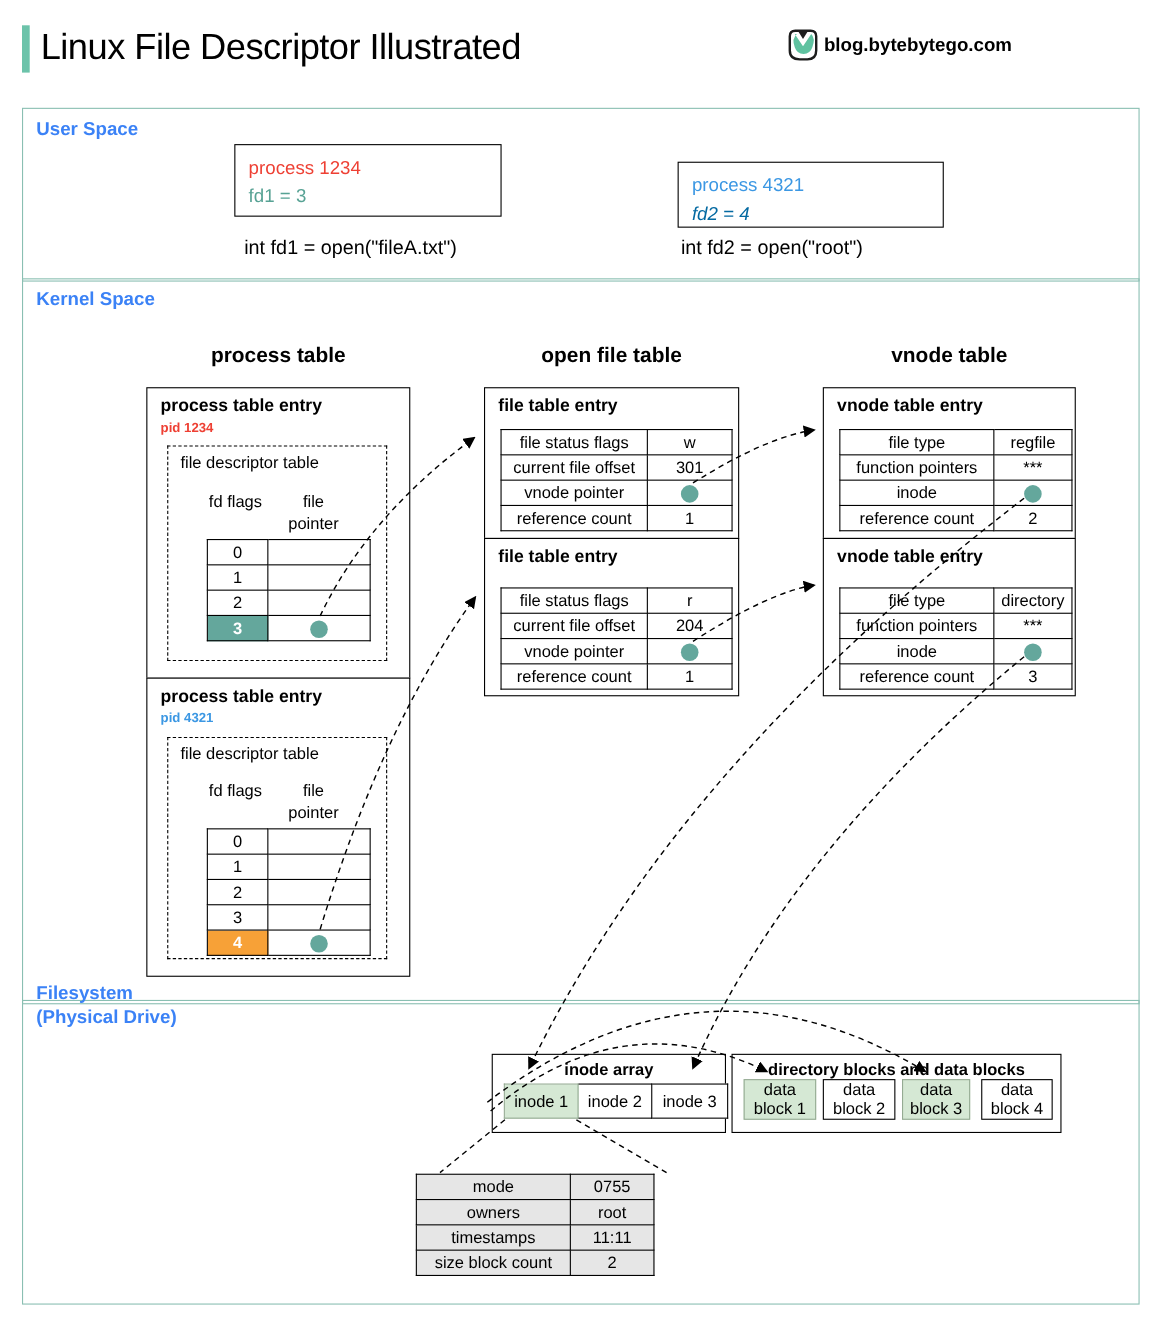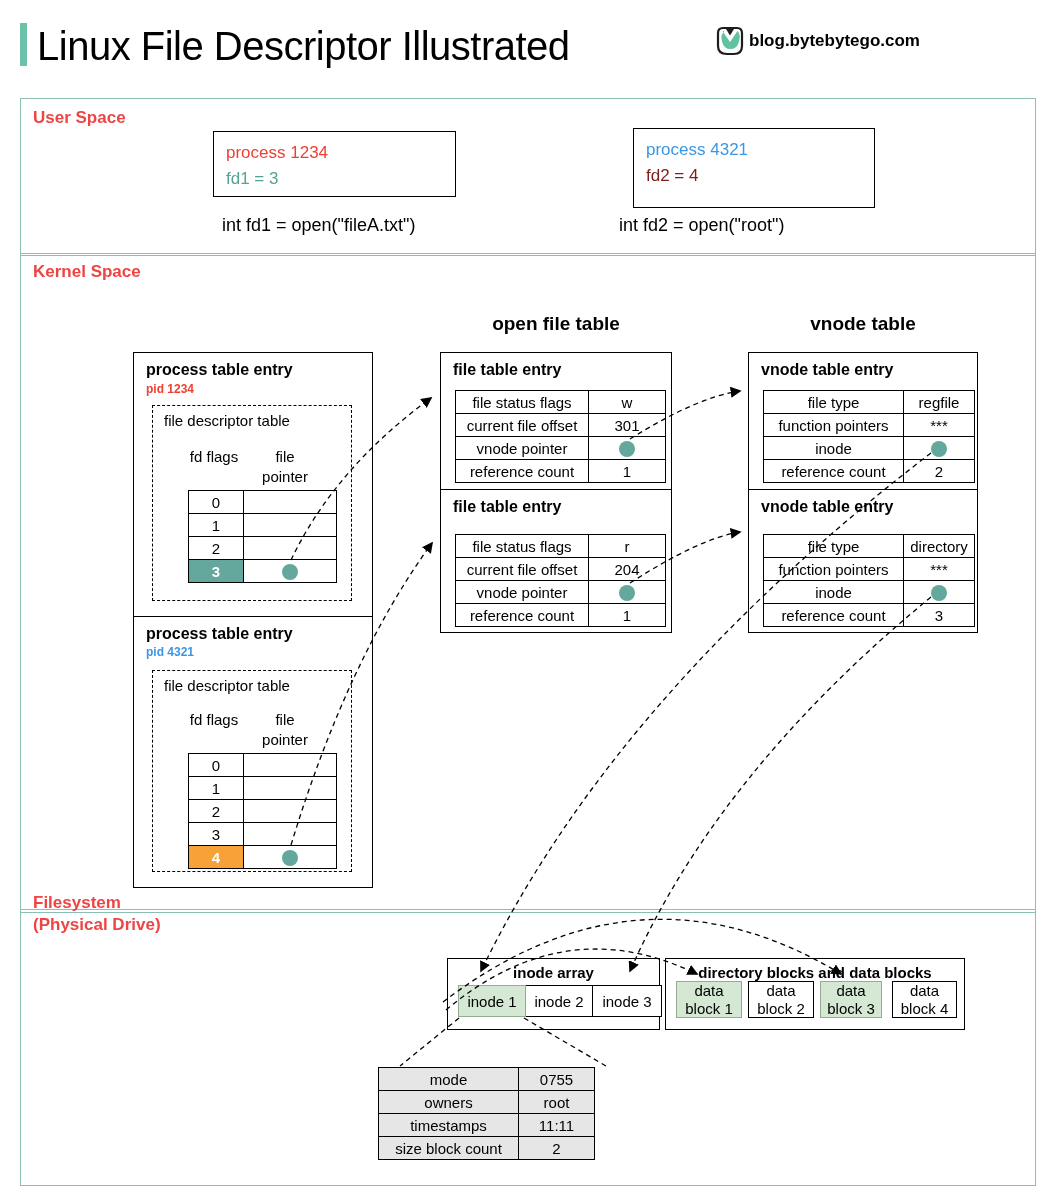--- a/index.html
+++ b/index.html
@@ -1,30 +1,30 @@
 <!DOCTYPE html>
 <html><head>
 <meta charset="utf-8">
 <style>
   html,body{margin:0;padding:0;background:#fff;}
   .page{position:relative;width:1057px;height:1200px;background:#ffffff;
         font-family:"Liberation Sans",sans-serif;color:#000;overflow:hidden;}
   
   .accent-bar{position:absolute;left:20px;top:23px;width:7px;height:43px;background:#6cc3aa;}
-  .main-title{position:absolute;left:37px;top:24px;font-size:40px;font-weight:500;letter-spacing:-0.5px;}
+  .main-title{position:absolute;left:37px;top:24px;font-size:33px;font-weight:500;letter-spacing:-0.5px;}
   .brand{position:absolute;left:749px;top:31px;font-size:17px;font-weight:bold;}
   .logo{position:absolute;left:716px;top:26px;}
   
   .section{position:absolute;border:1.6px solid #8abfb2;background:transparent;}
-  .sec-label{position:absolute;font-weight:bold;font-size:17px;color:#ef4444;line-height:1.3;}
+  .sec-label{position:absolute;font-weight:bold;font-size:17px;color:#3b82f6;line-height:1.3;}
   
   .bbox{position:absolute;border:1.6px solid #000;background:#fff;box-sizing:border-box;}
   .btitle{font-weight:bold;font-size:16px;line-height:1.3;padding:7px 0 0 12px;}
   .pid{font-weight:bold;font-size:12px;padding:1px 0 0 12px;}
-  .red{color:#ee4034;} .blue{color:#3b97e3;} .orangetx{color:#7f1d1d;} .tealtx{color:#57a294;}
+  .red{color:#ee4034;} .blue{color:#3b97e3;} .orangetx{color:#0369a1;font-style:italic;} .tealtx{color:#57a294;}
   .coltitle{position:absolute;font-weight:bold;font-size:19px;text-align:center;}
   .dashedbox{position:absolute;border:1.3px dashed #000;box-sizing:border-box;}
   .smalllabel{position:absolute;font-size:15px;}
   .colhead{position:absolute;font-size:15px;text-align:center;line-height:1.35;}
   
   table.kv{position:absolute;border-collapse:collapse;font-size:15px;background:#fff;}
   table.kv td{border:1.2px solid #000;height:22px;text-align:center;padding:0 2px;}
   table.kv.gray td{background:#e6e6e6;}
   td.hl-teal{background:#64a79c;color:#fff;font-weight:bold;}
   td.hl-orange{background:#f7a137;color:#fff;font-weight:bold;}
@@ -68,26 +68,27 @@
     <span>Filesystem</span><br>
     <span>(Physical Drive)</span>
   </div>
 
   <div class="procbox" style="left:213px;top:131px;width:243px;height:66px;">
     <div class="red">process 1234</div>
     <div class="tealtx">fd1 = 3</div>
   </div>
   <div class="codeline" style="left:222px;top:215px;">int fd1 = open("fileA.txt")</div>
 
-  <div class="procbox" style="left:616px;top:128px;width:242px;height:80px;margin-left:17px;">
+  <div class="procbox" style="left:616px;top:147px;width:242px;height:60px;">
     <div class="blue">process 4321</div>
     <div class="orangetx">fd2 = 4</div>
   </div>
   <div class="codeline" style="left:619px;top:215px;">int fd2 = open("root")</div>
 
+  <div class="coltitle" style="left:133px;top:313px;width:240px;">process table</div>
   <div class="coltitle" style="left:440px;top:313px;width:232px;">open file table</div>
   <div class="coltitle" style="left:748px;top:313px;width:230px;">vnode table</div>
 
   <div class="bbox" style="left:133px;top:352px;width:240px;height:265px;">
     <div class="btitle">process table entry</div>
     <div class="pid red">pid 1234</div>
   </div>
   <div class="dashedbox" style="left:152px;top:405px;width:200px;height:196px;"></div>
   <div class="smalllabel" style="left:164px;top:412px;">file descriptor table</div>
   <div class="colhead" style="left:186px;top:447px;width:56px;">fd flags</div>

